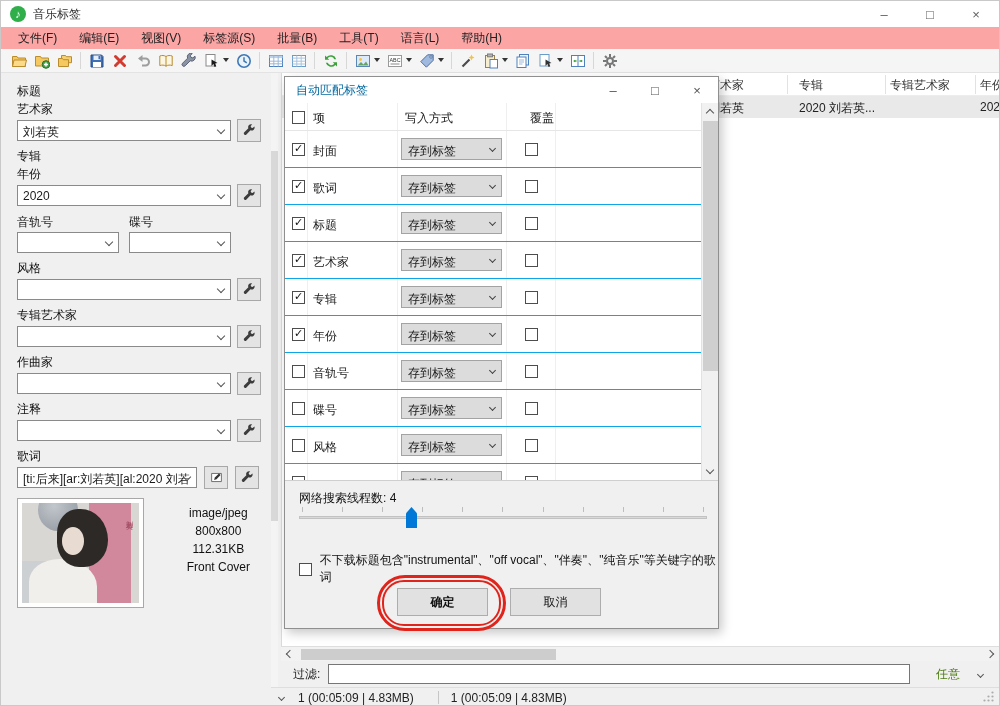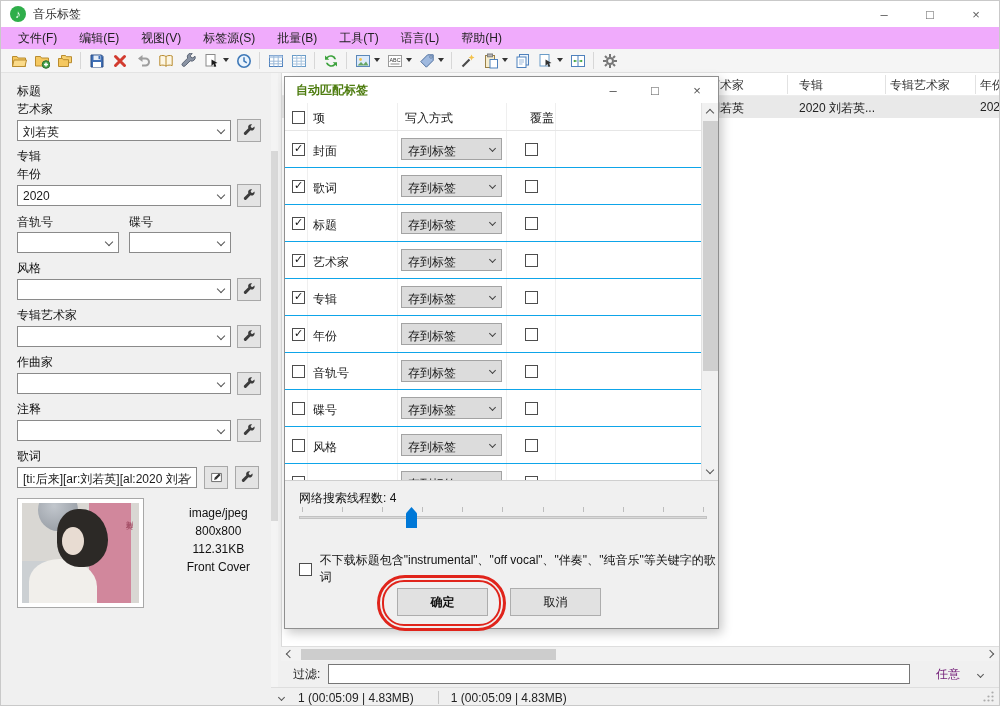--- a/index.html
+++ b/index.html
@@ -8,21 +8,21 @@
   #app { position:relative; width:1000px; height:706px; background:#f0f0f0; overflow:hidden; border:1px solid #c9c9c9; }
 
   
   .titlebar { position:absolute; left:0; top:0; right:0; height:26px; background:#fff; display:flex; align-items:center; }
   .app-logo { width:16px; height:16px; border-radius:50%; background:#2fae4a; color:#fff; font-size:11px; line-height:16px; text-align:center; margin-left:9px; }
   .app-title { margin-left:7px; color:#333; }
   .win-ctrls { margin-left:auto; display:flex; align-items:center; height:100%; }
   .wc { width:46px; height:100%; display:flex; align-items:center; justify-content:center; color:#606060; font-size:13px; }
 
   
-  .menubar { position:absolute; left:0; top:26px; right:0; height:22px; background:#f0abfc; display:flex; align-items:center; padding-left:6px; }
+  .menubar { position:absolute; left:0; top:26px; right:0; height:22px; background:#fca5a5; display:flex; align-items:center; padding-left:6px; }
   .menu-item { padding:3px 11px; color:#222; }
 
   
   .toolbar { position:absolute; left:0; top:48px; right:0; height:24px; background:#f5f5f5; border-bottom:1px solid #e3e3e3; display:flex; align-items:center; padding-left:6px; }
   .tbi { width:21px; height:21px; display:flex; align-items:center; justify-content:center; margin:0 1px; }
   .tbi svg { width:16px; height:16px; }
   .tsep { width:1px; height:17px; background:#d7d7d7; margin:0 4px; }
   .dd { width:7px; height:7px; display:inline-block; position:relative; margin:0 2px 0 0; }
   .dd::after { content:""; position:absolute; left:0; top:1px; border-left:3.5px solid transparent; border-right:3.5px solid transparent; border-top:4px solid #333; }
 
@@ -67,35 +67,35 @@
   .td-cell { position:absolute; top:4px; white-space:nowrap; color:#222; }
 
   
   .hscroll { position:absolute; left:280px; right:0; top:645px; height:15px; background:#f2f2f2; border-top:1px solid #dedede; }
   .hs-arrow { position:absolute; top:4px; }
   .hs-thumb { position:absolute; left:20px; top:2px; width:255px; height:11px; background:#cdcdcd; }
 
   
   .filterbar { position:absolute; left:280px; right:0; top:660px; height:26px; background:#f0f0f0; display:flex; align-items:center; padding:0 12px; }
   .filter-input { flex:1; height:20px; background:#fff; border:1px solid #767676; margin-left:8px; font:inherit; padding:0 4px; }
-  .filter-scope { margin-left:26px; color:#701a75; }
+  .filter-scope { margin-left:26px; color:#4d7c0f; }
   .filterbar .caret { margin-left:18px; margin-right:4px; width:5px; height:5px; }
 
   
   .statusbar { position:absolute; left:270px; right:0; top:686px; height:20px; background:#f0f0f0; border-top:1px solid #dedede; display:flex; align-items:center; color:#222; }
   .statusbar .caret { margin-left:8px; width:5px; height:5px; }
   .st-text1 { margin-left:14px; }
   .st-div { width:1px; height:13px; background:#c6c6c6; margin-left:24px; }
   .st-text2 { margin-left:12px; }
   .grip { margin-left:auto; margin-right:4px; }
 
   
   .dialog { position:absolute; left:283px; top:75px; width:435px; height:553px; background:#fff; border:1px solid #8f8f8f; box-shadow:3px 4px 10px rgba(0,0,0,.22); z-index:10; }
   .dlg-titlebar { position:absolute; left:0; top:0; right:0; height:26px; background:#fff; display:flex; align-items:center; }
-  .dlg-title { margin-left:11px; color:#4d7c0f;font-weight:bold; }
+  .dlg-title { margin-left:11px; color:#0369a1; }
   .dlg-ctrls { margin-left:auto; display:flex; }
   .dlg-ctrl { width:42px; text-align:center; color:#555; font-size:13px; }
   .dlg-list { position:absolute; left:0; top:26px; right:17px; height:377px; overflow:hidden; background:#fff; }
   .gl { position:absolute; top:0; bottom:0; width:1px; background:#efefef; }
   .dhead { position:relative; height:28px; border-bottom:1px solid #e6e6e6; }
   .dhead .cb { position:absolute; left:7px; top:8px; }
   .dh-item { position:absolute; left:28px; top:7px; }
   .dh-mode { position:absolute; left:120px; top:7px; }
   .dh-ow-cb { position:absolute; left:225px; top:8px; }
   .dh-ow { position:absolute; left:245px; top:7px; }

